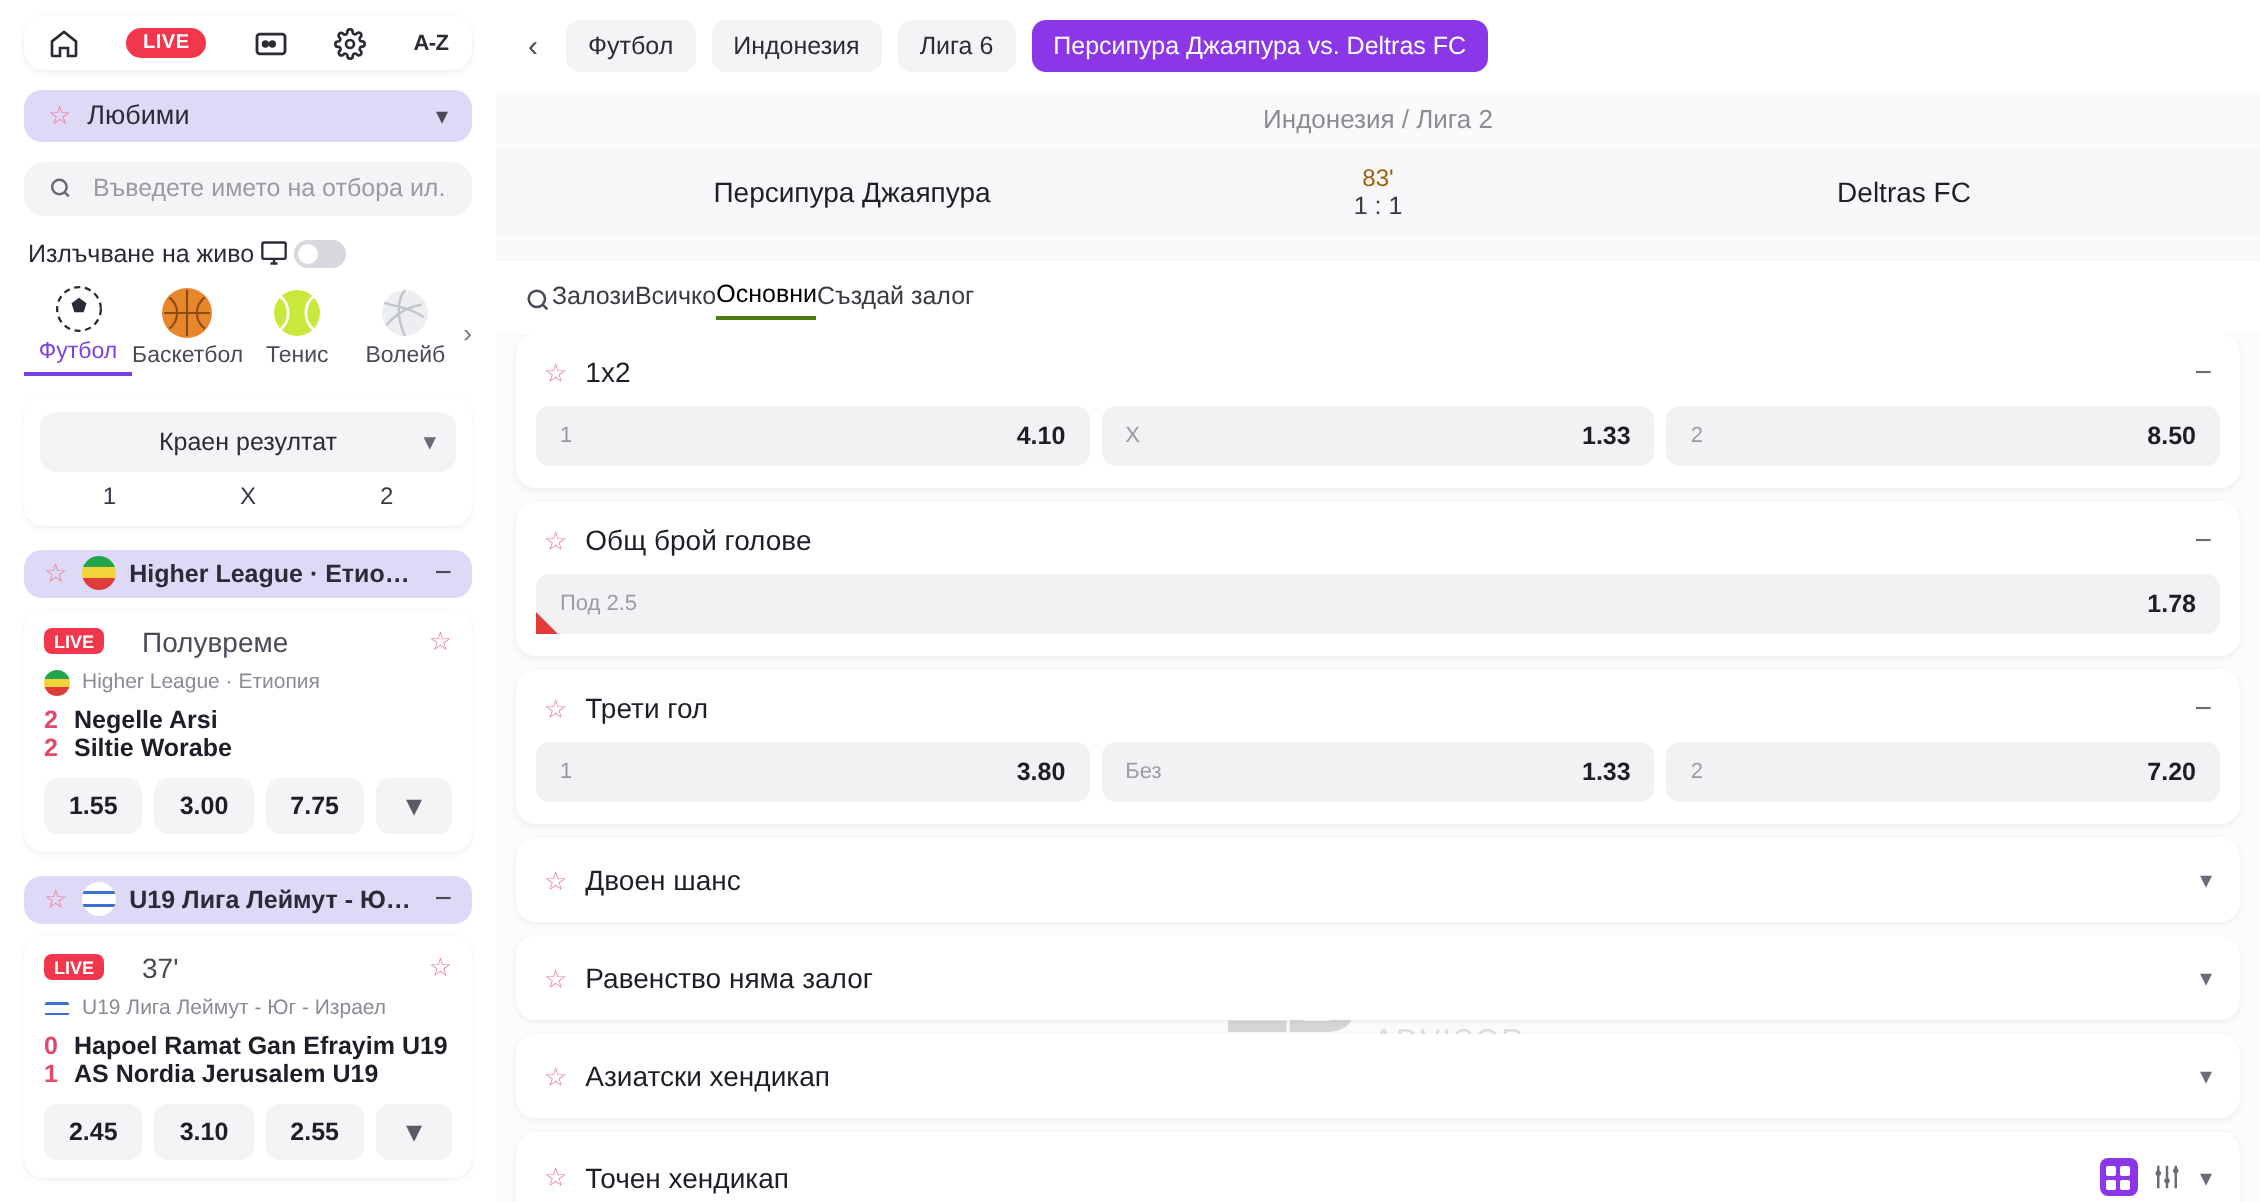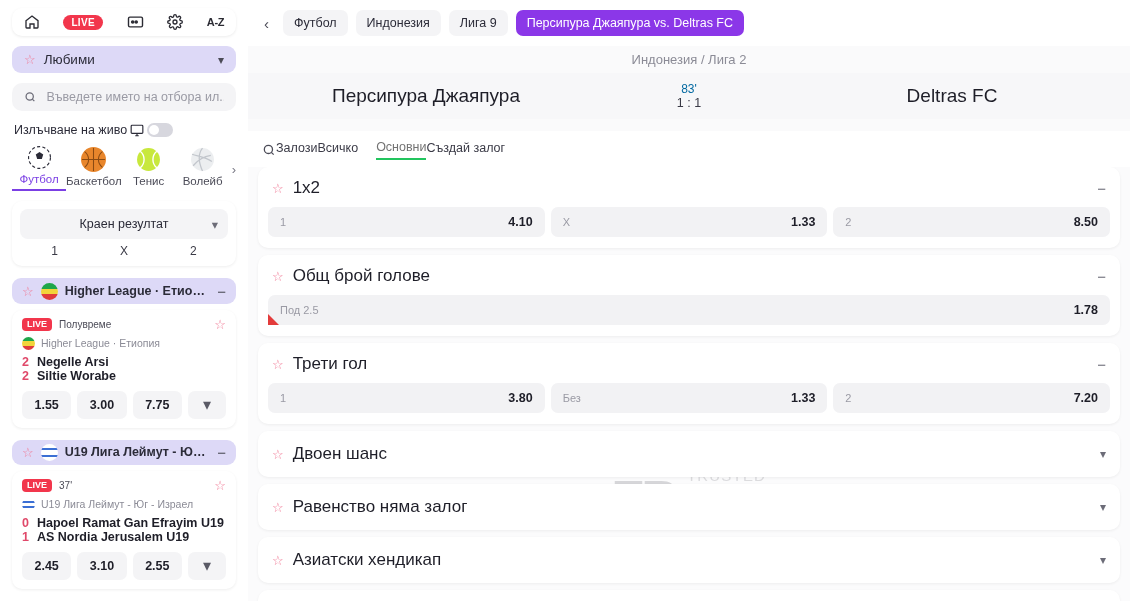--- a/index.html
+++ b/index.html
@@ -106,21 +106,21 @@
 
   .match-card {
     background: #fff; border-radius: 10px; box-shadow: 0 1px 3px rgba(0,0,0,.07);
     padding: 8px 10px 9px 10px; margin-bottom: 12px;
   }
   .m-top { display: flex; align-items: center; gap: 7px; }
   .m-live {
     background: #f2364c; color: #fff; font-size: 9px; font-weight: bold;
     padding: 1.5px 5px; border-radius: 4px;
   }
-  .m-time { font-size: 10px; color: #4b4b57; flex: 1; }
+  .m-time { font-size: 14px; color: #4b4b57; flex: 1; margin-left: 12px; }
   .m-league { display: flex; align-items: center; gap: 6px; margin-top: 6px; }
   .m-league .lg-nm { font-size: 10.5px; color: #8b8b96; }
   .m-teams { margin-top: 5px; }
   .m-team { font-size: 12.5px; color: #1e1e28; font-weight: bold; display: flex; gap: 6px; }
   .m-team .sc { color: #e0496a; font-weight: bold; width: 9px; }
   .m-odds { display: flex; gap: 6px; margin-top: 8px; }
   .odd-btn {
     flex: 1; height: 28px; background: #f4f4f6; border-radius: 7px;
     display: flex; align-items: center; justify-content: center;
     font-size: 12.5px; font-weight: bold; color: #1e1e28; cursor: pointer;
@@ -146,36 +146,36 @@
   .crumb-back { font-size: 15px; color: #4b4b57; padding: 0 6px; cursor: pointer; }
   .crumb {
     background: #f4f4f6; border-radius: 7px; padding: 6px 11px;
     font-size: 12.5px; color: #2b2b38; cursor: pointer; white-space: nowrap;
   }
   .crumb.active { background: #8b37e8; color: #fff; }
 
   .score-head { background: #fafafb; padding: 6px 0 12px 0; }
   .score-league { text-align: center; font-size: 13px; color: #8b8b96; margin-bottom: 6px; }
   .score-row { display: flex; align-items: center; background: #f7f7f9; padding: 9px 0; }
-  .score-team { flex: 1; text-align: center; font-size: 19px; color: #1e1e28; }
+  .score-team { flex: 1; text-align: center; font-size: 14px; color: #1e1e28; }
   .score-mid { width: 170px; text-align: center; }
-  .score-min { font-size: 12px; color: #0369a1; }
+  .score-min { font-size: 12px; color: #a16207; }
   .score-val { font-size: 12.5px; color: #3a3a46; }
 
   .tabs-row { display: flex; align-items: center; padding: 9px 14px 7px 14px; background: #fff; }
   .tab { font-size: 12.5px; color: #3a3a46; cursor: pointer; padding-bottom: 4px; white-space: nowrap; }
-  .tab.active { color: #737373; border-bottom: 2px solid #22c55e; margin-left: 18px; }
+  .tab.active { color: #000000; border-bottom: 2px solid #4d7c0f; }
 
   .markets { flex: 1; overflow: hidden; padding: 0 10px; position: relative; }
   .mk {
     background: #fff; border-radius: 10px; box-shadow: 0 1px 3px rgba(0,0,0,.06);
     margin-bottom: 7px; position: relative; z-index: 2;
   }
   .mk-head { display: flex; align-items: center; gap: 9px; padding: 11px 14px 9px 14px; cursor: pointer; }
-  .mk-title { font-size: 17px; color: #1e1e28; flex: 1; }
+  .mk-title { font-size: 14px; color: #1e1e28; flex: 1; }
   .mk-collapse { font-size: 15px; color: #6c6c78; line-height: 1; }
   .mk-chev { font-size: 12px; color: #6c6c78; }
   .mk-body { display: flex; gap: 6px; padding: 0 10px 11px 10px; }
   .sel {
     flex: 1; height: 30px; background: #f2f2f4; border-radius: 7px;
     display: flex; align-items: center; justify-content: space-between;
     padding: 0 12px; cursor: pointer; position: relative;
   }
   .sel .nm { font-size: 11px; color: #9a9aa4; }
   .sel .od { font-size: 12.5px; font-weight: bold; color: #1e1e28; }
@@ -380,21 +380,21 @@
     </div>
 
   </aside>
 
   <main class="main">
 
     <div class="crumbs">
       <span class="crumb-back">‹</span>
       <span class="crumb">Футбол</span>
       <span class="crumb">Индонезия</span>
-      <span class="crumb">Лига 9</span>
+      <span class="crumb">Лига 6</span>
       <span class="crumb active">Персипура Джаяпура vs. Deltras FC</span>
     </div>
 
     <div class="score-head">
       <div class="score-league">Индонезия / Лига 2</div>
       <div class="score-row">
         <span class="score-team">Персипура Джаяпура</span>
         <span class="score-mid">
           <div class="score-min">83'</div>
           <div class="score-val">1 : 1</div>

